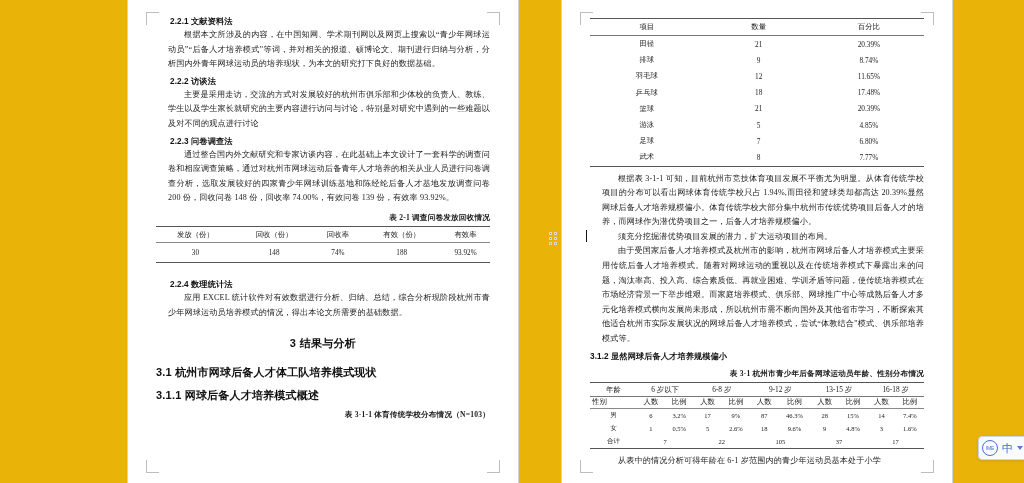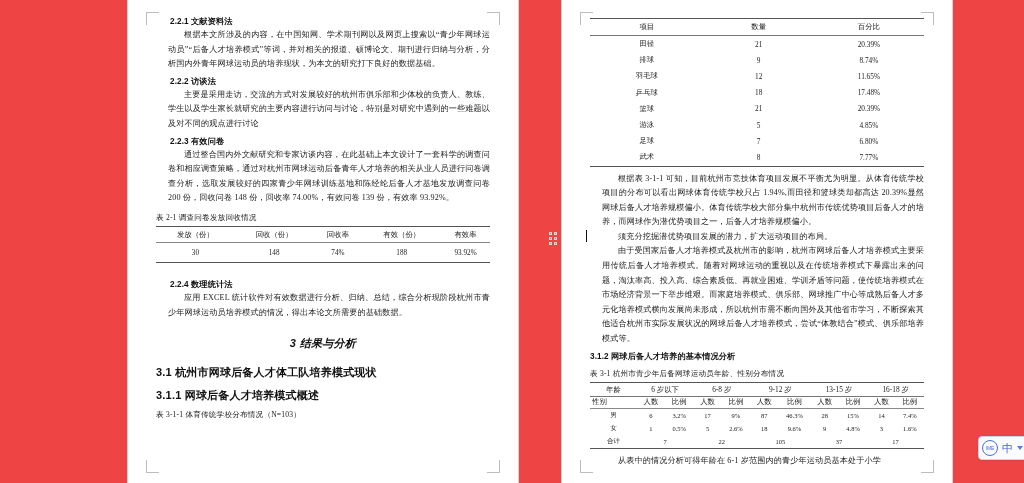--- a/index.html
+++ b/index.html
@@ -10,21 +10,21 @@
     height: 483px;
     overflow: hidden;
     background: #e6e6e6;
     font-family: "Liberation Serif", "DejaVu Serif", serif;
   }
 
   #viewer {
     position: relative;
     width: 1024px;
     height: 483px;
-    background: #ef4444;
+    background: #eab308;
     display: block;
   }
 
   
   .page {
     position: absolute;
     top: 0;
     height: 483px;
     background: #ffffff;
     box-sizing: border-box;
@@ -82,38 +82,38 @@
     letter-spacing: .2px;
   }
   .h1-center {
     font-family: "Liberation Sans", "DejaVu Sans", sans-serif;
     font-weight: bold;
     font-size: 11px;
     color: #111;
     text-align: center;
     margin: 16px 0 14px 0;
     letter-spacing: .3px;
-    font-style: italic;
   }
   p.body {
     font-size: 8.1px;
     line-height: 14.6px;
     color: #1b1b1b;
     text-align: justify;
     text-indent: 16px;
     margin: 0 0 0 12px;
     letter-spacing: .15px;
   }
 
   .tbl-caption {
     font-size: 7.6px;
     color: #1b1b1b;
-    text-align: left;
+    text-align: right;
     margin: 7px 0 3px 0;
     letter-spacing: .2px;
+    font-weight: bold;
   }
 
   
   table.doc {
     border-collapse: collapse;
     width: 100%;
     font-size: 7.2px;
     color: #1b1b1b;
   }
   table.doc th, table.doc td {
@@ -234,21 +234,21 @@
     <div class="crop-mark cm-br" style="right:18px; bottom:10px;"></div>
 
     <div class="content">
 
       <div class="h3">2.2.1 文献资料法</div>
       <p class="body">根据本文所涉及的内容，在中国知网、学术期刊网以及网页上搜索以“青少年网球运动员”“后备人才培养模式”等词，并对相关的报道、硕博论文、期刊进行归纳与分析，分析国内外青年网球运动员的培养现状，为本文的研究打下良好的数据基础。</p>
 
       <div class="h3">2.2.2 访谈法</div>
       <p class="body">主要是采用走访，交流的方式对发展较好的杭州市俱乐部和少体校的负责人、教练、学生以及学生家长就研究的主要内容进行访问与讨论，特别是对研究中遇到的一些难题以及对不同的观点进行讨论</p>
 
-      <div class="h3">2.2.3 有效问卷</div>
+      <div class="h3">2.2.3 问卷调查法</div>
       <p class="body">通过整合国内外文献研究和专家访谈内容，在此基础上本文设计了一套科学的调查问卷和相应调查策略，通过对杭州市网球运动后备青年人才培养的相关从业人员进行问卷调查分析，选取发展较好的四家青少年网球训练基地和陈经纶后备人才基地发放调查问卷 200 份，回收问卷 148 份，回收率 74.00%，有效问卷 139 份，有效率 93.92%。</p>
 
       <div class="tbl-caption">表 2-1    调查问卷发放回收情况</div>
       <table class="doc tlines">
         <thead>
           <tr>
             <th>发放（份）</th>
             <th>回收（份）</th>
             <th>回收率</th>
             <th>有效（份）</th>
@@ -339,21 +339,21 @@
             </tr>
           </tbody>
       </table>
 
       <div class="spacer-sm"></div>
 
       <p class="body">根据表 3-1-1 可知，目前杭州市竞技体育项目发展不平衡尤为明显。从体育传统学校项目的分布可以看出网球体育传统学校只占 1.94%,而田径和篮球类却都高达 20.39%显然网球后备人才培养规模偏小。体育传统学校大部分集中杭州市传统优势项目后备人才的培养，而网球作为潜优势项目之一，后备人才培养规模偏小。</p>
       <p class="body">须充分挖掘潜优势项目发展的潜力，扩大运动项目的布局。</p>
       <p class="body">由于受国家后备人才培养模式及杭州市的影响，杭州市网球后备人才培养模式主要采用传统后备人才培养模式。随着对网球运动的重视以及在传统培养模式下暴露出来的问题，淘汰率高、投入高、综合素质低、再就业困难、学训矛盾等问题，使传统培养模式在市场经济背景一下举步维艰。而家庭培养模式、俱乐部、网球推广中心等成熟后备人才多元化培养模式横向发展尚未形成，所以杭州市需不断向国外及其他省市学习，不断探索其他适合杭州市实际发展状况的网球后备人才培养模式，尝试“体教结合”模式、俱乐部培养模式等。</p>
 
-      <div class="h3" style="margin-left:0; margin-top:4px;">3.1.2 网球后备人才培养的基本情况分析</div>
+      <div class="h3" style="margin-left:0; margin-top:4px;">3.1.2 显然网球后备人才培养规模偏小</div>
 
       <div class="tbl-caption">表 3-1    杭州市青少年后备网球运动员年龄、性别分布情况</div>
 
       <table class="doc grp">
         <thead>
           <tr class="hdr1">
             <th style="width:14%">年龄</th>
             <th colspan="2">6 岁以下</th>
             <th colspan="2">6-8 岁</th>
             <th colspan="2">9-12 岁</th>

